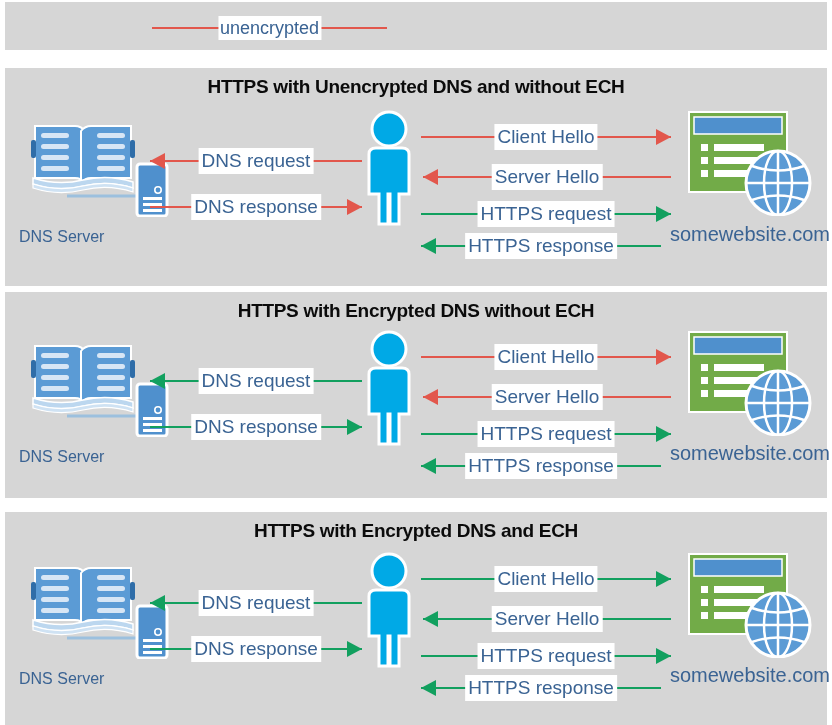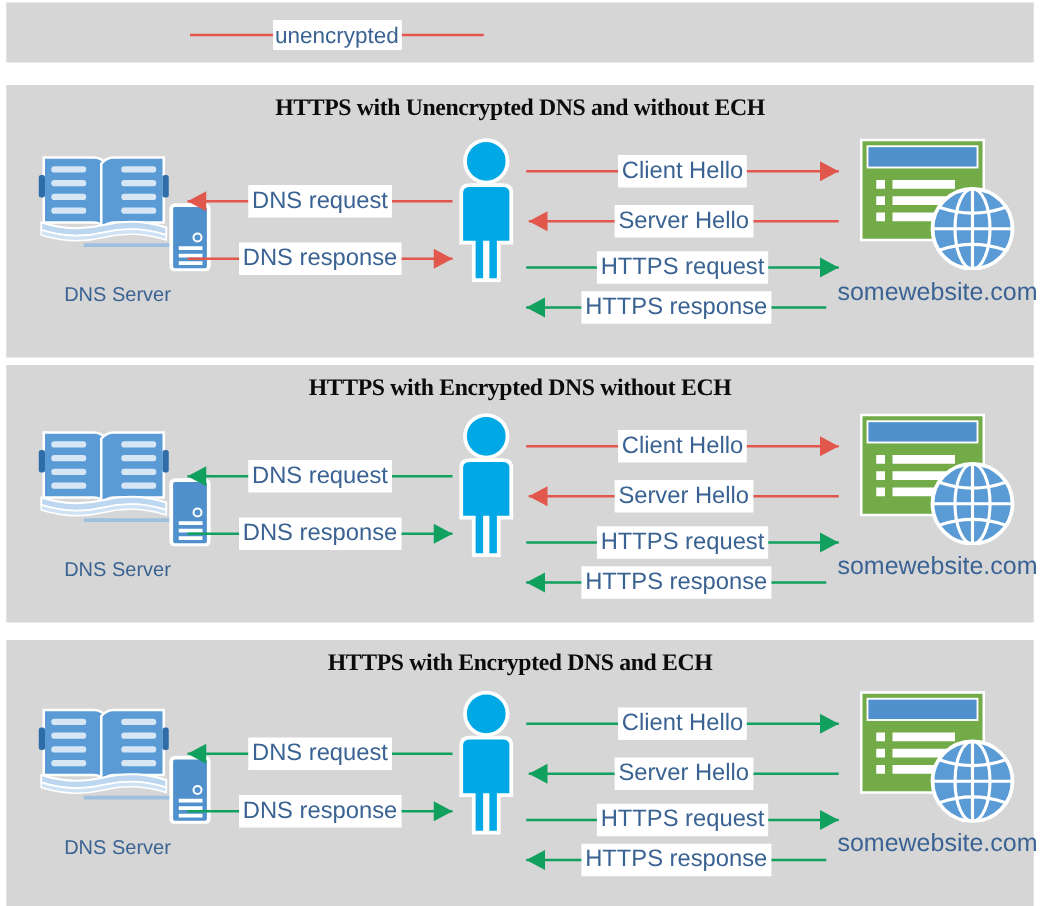--- a/index.html
+++ b/index.html
@@ -29,21 +29,21 @@
     position:absolute;top:0;left:50%;transform:translateX(-50%);
     background:#ffffff;color:#3a6393;
     font-size:18px;line-height:24px;
     padding:0 2px;white-space:nowrap;
   }
 
   
   .panel-title{
     position:absolute;left:0;right:0;top:8px;
     text-align:center;
-    font-family:Liberation Serif, serif;
+    font-family:Liberation Sans, sans-serif;
     font-weight:bold;font-size:19px;color:#0b0b0b;
     letter-spacing:-0.3px;
   }
 
   
   .arrow-row{position:absolute;height:26px;}
   .arrow-line{
     position:absolute;top:12px;left:0;right:0;height:2px;
   }
   .arrow-head{position:absolute;top:5px;width:0;height:0;}
@@ -52,21 +52,21 @@
   .arrow-label{
     position:absolute;top:0;left:50%;transform:translateX(-50%);
     background:#ffffff;color:#3a6393;
     font-size:19px;line-height:26px;
     padding:0 3px;white-space:nowrap;
   }
 
   
   .dns-group{position:absolute;}
   .dns-caption{
-    position:absolute;left:0;width:150px;text-align:center;
+    position:absolute;left:0;width:150px;
     color:#3a6393;font-size:16px;white-space:nowrap;
   }
 
   
   .site-caption{
     position:absolute;text-align:right;
     color:#3a6393;font-size:20px;white-space:nowrap;
   }
 </style>
 </head>

